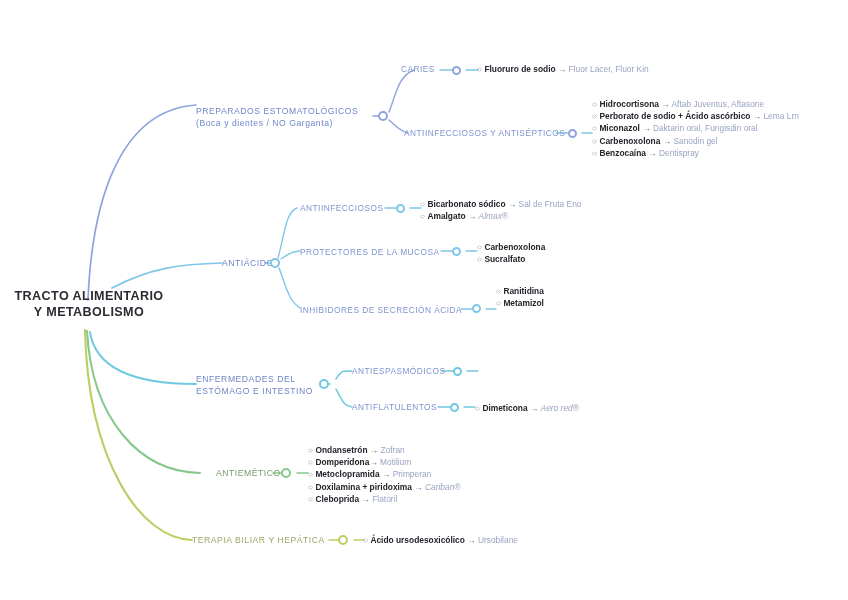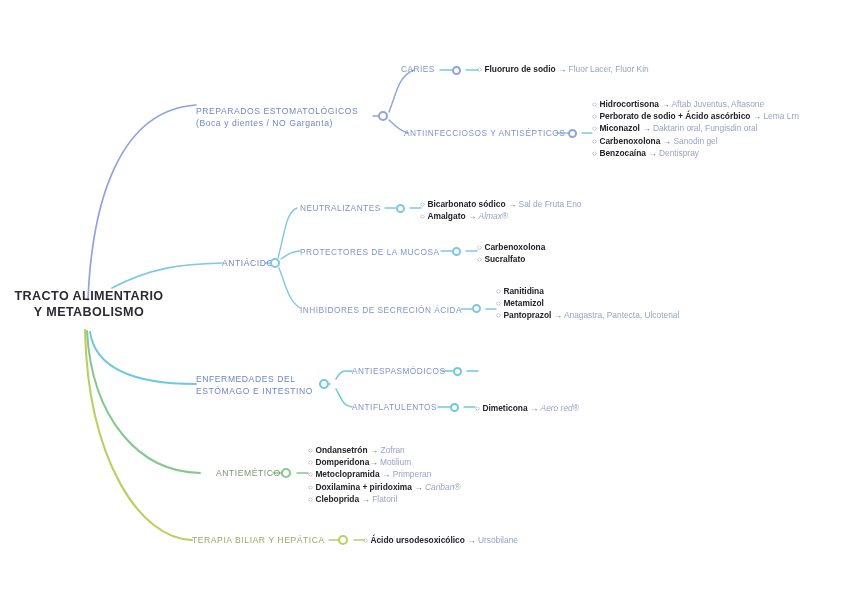--- a/index.html
+++ b/index.html
@@ -104,40 +104,39 @@
     <div><span class="bul">○&nbsp;</span><span class="drug">Hidrocortisona</span> <span class="arrow">→</span> <span class="brand">Aftab Juventus, Aftasone</span></div>
     <div><span class="bul">○&nbsp;</span><span class="drug">Perborato de sodio + Ácido ascórbico</span> <span class="arrow">→</span> <span class="brand">Lema Lrn</span></div>
     <div><span class="bul">○&nbsp;</span><span class="drug">Miconazol</span> <span class="arrow">→</span> <span class="brand">Daktarin oral, Fungisdin oral</span></div>
     <div><span class="bul">○&nbsp;</span><span class="drug">Carbenoxolona</span> <span class="arrow">→</span> <span class="brand">Sanodin gel</span></div>
     <div><span class="bul">○&nbsp;</span><span class="drug">Benzocaína</span> <span class="arrow">→</span> <span class="brand">Dentispray</span></div>
   </div>
 
   <div class="node l1" style="left:222px;top:258px;">ANTIÁCIDOS</div>
   <div class="dot m" style="left:270px;top:258px;border-color:#7fc6e8;"></div>
 
-  <div class="node l2" style="left:300px;top:203px;">NEUTRALIZANTES</div>
+  <div class="node l2" style="left:300px;top:203px;">ANTIINFECCIOSOS</div>
   <div class="dot s" style="left:396px;top:204px;"></div>
   <div class="leafblock" style="position:absolute;left:420px;top:198px;">
     <div><span class="bul">○&nbsp;</span><span class="drug">Bicarbonato sódico</span> <span class="arrow">→</span> <span class="brand">Sal de Fruta Eno</span></div>
     <div><span class="bul">○&nbsp;</span><span class="drug">Amalgato</span> <span class="arrow">→</span> <span class="brand ital">Almax®</span></div>
   </div>
 
   <div class="node l2" style="left:300px;top:247px;">PROTECTORES DE LA MUCOSA</div>
   <div class="dot s" style="left:452px;top:247px;"></div>
   <div class="leafblock" style="position:absolute;left:477px;top:241px;">
     <div><span class="bul">○&nbsp;</span><span class="drug">Carbenoxolona</span></div>
     <div><span class="bul">○&nbsp;</span><span class="drug">Sucralfato</span></div>
   </div>
 
   <div class="node l2" style="left:300px;top:305px;">INHIBIDORES DE SECRECIÓN ÁCIDA</div>
   <div class="dot s" style="left:472px;top:304px;"></div>
   <div class="leafblock" style="position:absolute;left:496px;top:285px;">
     <div><span class="bul">○&nbsp;</span><span class="drug">Ranitidina</span></div>
     <div><span class="bul">○&nbsp;</span><span class="drug">Metamizol</span></div>
-    <div><span class="bul">○&nbsp;</span><span class="drug">Pantoprazol</span> <span class="arrow">→</span> <span class="brand">Anagastra, Pantecta, Ulcotenal</span></div>
   </div>
 
   <div class="node l1" style="left:196px;top:374px;">
     <div>ENFERMEDADES DEL</div>
     <div>ESTÓMAGO E INTESTINO</div>
   </div>
   <div class="dot m cyan" style="left:319px;top:379px;border-color:#6fc9de;"></div>
 
   <div class="node l2 teal" style="left:352px;top:366px;color:#7f93cf;">ANTIESPASMÓDICOS</div>
   <div class="dot s cyan" style="left:453px;top:367px;"></div>

